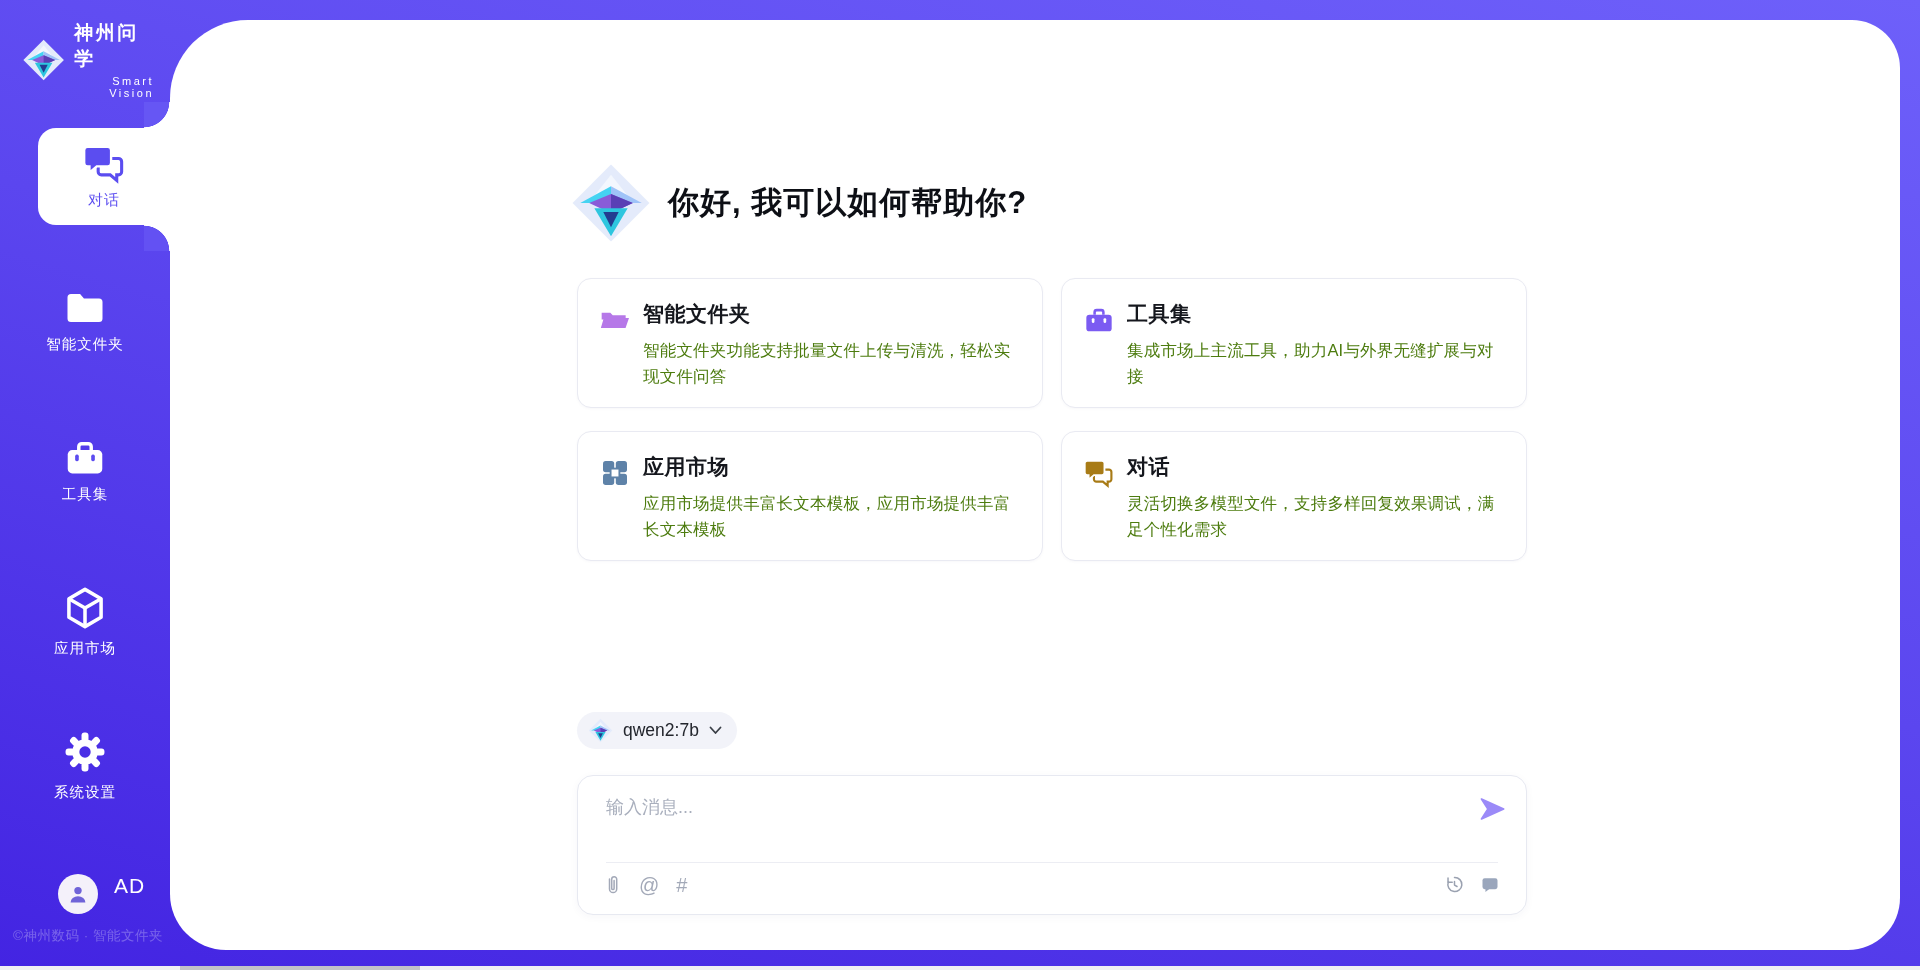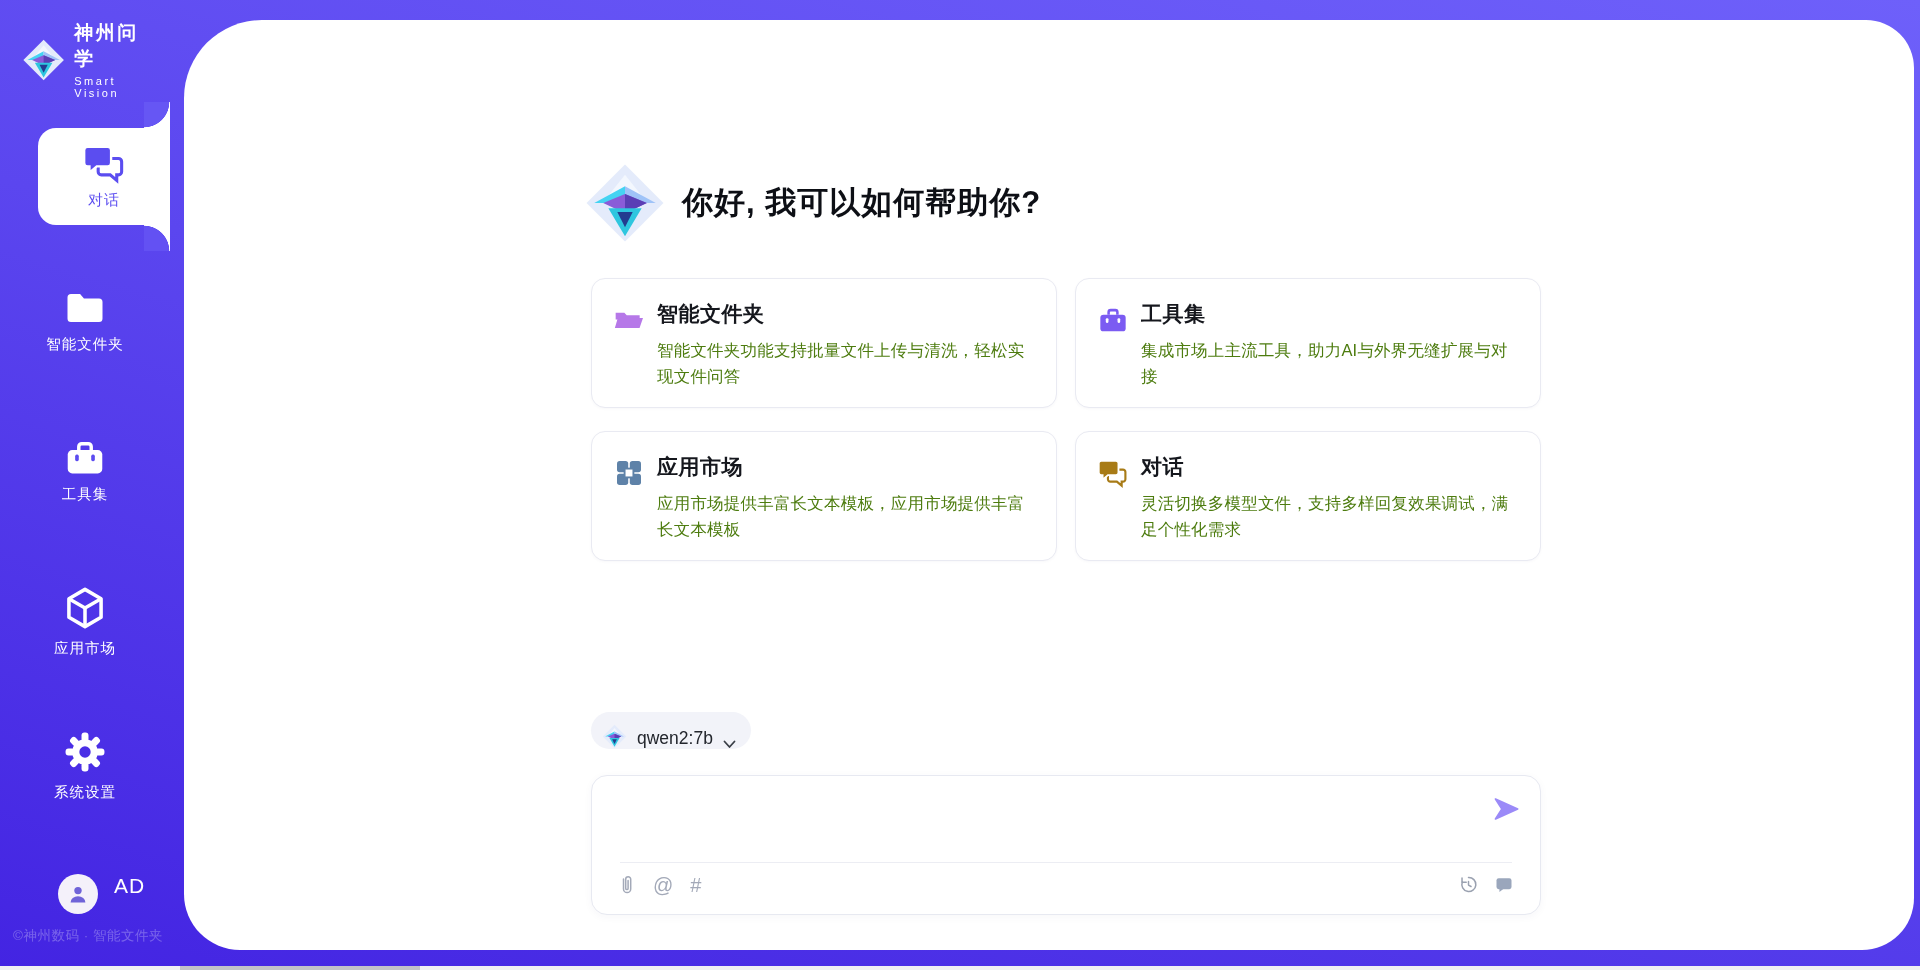--- a/index.html
+++ b/index.html
@@ -1,29 +1,29 @@
 <!DOCTYPE html>
 <html><head>
 <meta charset="utf-8">
 <style>
   * { margin:0; padding:0; box-sizing:border-box; }
   html,body { width:1920px; height:970px; overflow:hidden; font-family:"Liberation Sans", sans-serif; }
   .app { position:relative; width:1920px; height:970px;
          background:linear-gradient(196deg,#6E60FA 0%,#5B46EF 48%,#4324E2 100%); }
 
   
-  .panel { position:absolute; left:184px; top:20px; width:1730px; height:930px;
+  .panel { position:absolute; left:170px; top:20px; width:1730px; height:930px;
            background:#ffffff; border-radius:78px 48px 52px 56px;padding-left:36px; }
 
   
   .sidebar { position:absolute; left:0; top:0; width:154px; height:970px; }
   .logo-row { position:absolute; left:22px; top:20px; display:flex; align-items:center; gap:9px; }
   .logo-row svg { width:50px; height:50px; }
   .brand-name { color:#fff; font-size:19px; font-weight:bold; letter-spacing:2.5px; }
-  .brand-sub  { color:#fff; font-size:11px; letter-spacing:2.5px; margin-top:3px; }
+  .brand-sub  { color:#fff; font-size:11px; letter-spacing:2.5px; margin-top:3px;text-align:right; }
 
   .nav-item { position:absolute; left:0; width:170px; display:flex; flex-direction:column;
               align-items:center; gap:9px; color:#fff; cursor:pointer; }
   .nav-item .nav-label { font-size:14.5px; letter-spacing:1px; }
 
   .nav-item.active { left:38px; width:132px; top:128px; height:97px; background:#fff;
                      border-radius:18px 0 0 18px; justify-content:center; gap:7px; color:#5B4DF0; }
   .nav-item.active .nav-label { font-size:15px; color:#5B4DF0; }
   .fillet { position:absolute; right:0; width:26px; height:26px; }
   .fillet-top    { top:-26px;    background:radial-gradient(circle 26px at 0 0, #6656F4 0 25px, #fff 25.6px); }
@@ -48,21 +48,21 @@
   .cards { position:absolute; left:407px; top:258px; width:950px; display:grid;
            grid-template-columns:466px 466px; gap:23px 18px; }
   .card { height:130px; background:#fff; border:1px solid #E9EAF2; border-radius:14px;
           position:relative; padding:21px 24px 0 65px; cursor:pointer; box-shadow:0 1px 3px rgba(30,30,80,0.03); }
   .card-icon { position:absolute; left:21px; top:25px; width:32px; height:32px; }
   .card-title { font-size:21px; font-weight:800; color:#15171d; letter-spacing:0.5px; }
   .card-desc  { margin-top:9px; font-size:16.5px; line-height:26px; color:#4d7c0f; letter-spacing:0.2px; max-width:384px; }
 
   
   .model-pill { position:absolute; left:407px; top:692px; height:37px; border-radius:19px;
-                background:#F2F3F9; display:inline-flex; align-items:flex-end; gap:10px;
+                background:#F2F3F9; display:inline-flex; align-items:center; gap:10px;
                 padding:0 15px 0 11px; cursor:pointer; }
   .model-pill svg.dmd { width:25px; height:25px; }
   .model-name { font-size:17.5px; color:#23262d; }
 
   
   .composer { position:absolute; left:407px; top:755px; width:950px; height:140px; background:#fff;
               border:1px solid #E7E9F1; border-radius:16px; box-shadow:0 2px 8px rgba(40,40,90,0.04); }
   .composer textarea { position:absolute; left:28px; top:19px; width:860px; height:56px; border:none;
               outline:none; resize:none; font-family:inherit; font-size:18px; color:#333; background:transparent; }
   .composer textarea::placeholder { color:#A9AFBD; }
@@ -154,20 +154,21 @@
       <svg class="dmd">
           <use href="#diamond"></use>
         </svg>
       <span class="model-name">qwen2:7b</span>
       <svg width="13" height="9" viewBox="0 0 13 9">
         <polyline points="1.5,1.5 6.5,7 11.5,1.5" fill="none" stroke="#3a3f47" stroke-width="1.8" stroke-linecap="round" stroke-linejoin="round"></polyline>
       </svg>
     </div>
 
     <div class="composer">
+      <textarea placeholder="输入消息..." style=""></textarea>
       <button class="send-btn">
         <svg width="28" height="28" viewBox="0 0 24 24">
           <path d="M3 3.5 L22 12 L3 20.5 L8.5 12 Z" fill="#9B8AF8" stroke="#9B8AF8" stroke-width="1.5" stroke-linejoin="round"></path>
         </svg>
       </button>
       <div class="composer-divider"></div>
 
       <div class="tools-left">
         <button class="tool-btn">
           <svg width="17" height="22" viewBox="0 0 17 22">

